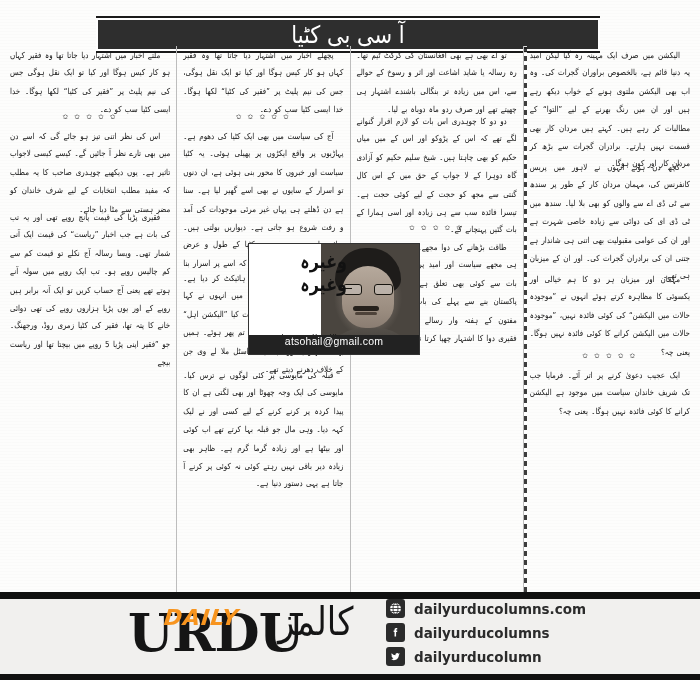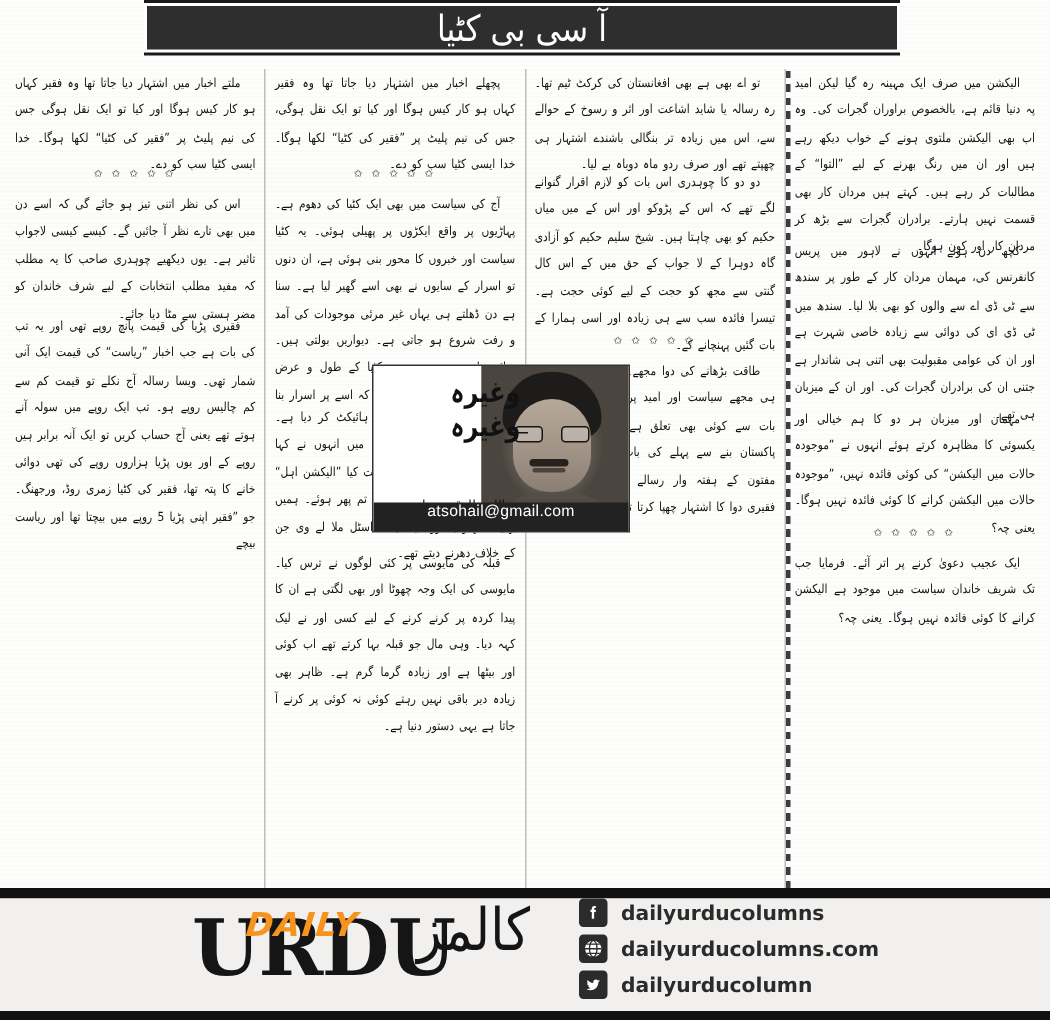--- a/index.html
+++ b/index.html
@@ -14,21 +14,21 @@
   
   .page{
     position:absolute;inset:0;
     background:
       repeating-linear-gradient(0deg, rgba(0,0,0,0.012) 0px, rgba(0,0,0,0.012) 1px, rgba(0,0,0,0) 1px, rgba(0,0,0,0) 3px),
       #fdfdfc;
   }
 
   
   .headline-band{
-    position:absolute;left:96px;top:0;width:504px;height:37px;
+    position:absolute;left:96px;top:16px;width:504px;height:37px;
     background:#ffffff;
     border-top:2px solid #1a1a1a;
     border-bottom:2px solid #1a1a1a;
     box-sizing:border-box;
     padding:2px;
   }
   .headline-inner{
     width:100%;height:100%;
     background:#2e2e2e;
     display:flex;align-items:center;justify-content:center;
@@ -313,44 +313,44 @@
 
   <div class="footer">
 
     <div class="logo">
       <div class="logo-urdu-word">URDU</div>
       <div class="logo-daily">DAILY</div>
       <div class="logo-kalmz">کالمز</div>
     </div>
 
     <div class="socials">
-
-      <div class="soc-row">
-        <div class="soc-ico">
-          <svg width="13" height="13" viewBox="0 0 24 24">
-            <path d="M15.2 8.4h-2.1V7.1c0-.6.4-.8.7-.8h1.4V3.6h-2C11 3.6 10.2 5.2 10.2 6.9v1.5H8.6v2.8h1.6v8.1h2.9v-8.1h2l.1-2.8z" fill="#fff"></path>
-          </svg>
-        </div>
-        <div class="soc-txt">dailyurducolumns</div>
-      </div>
 
       <div class="soc-row">
         <div class="soc-ico">
           <svg width="13" height="13" viewBox="0 0 24 24">
             <circle cx="12" cy="12" r="10" fill="#fff"></circle>
             <ellipse cx="12" cy="12" rx="4.6" ry="10" fill="none" stroke="#2b2b2b" stroke-width="1.6"></ellipse>
             <path d="M2 12h20M4 6.4h16M4 17.6h16" stroke="#2b2b2b" stroke-width="1.6" fill="none"></path>
           </svg>
         </div>
         <div class="soc-txt">dailyurducolumns.com</div>
       </div>
 
       <div class="soc-row">
         <div class="soc-ico">
           <svg width="13" height="13" viewBox="0 0 24 24">
+            <path d="M15.2 8.4h-2.1V7.1c0-.6.4-.8.7-.8h1.4V3.6h-2C11 3.6 10.2 5.2 10.2 6.9v1.5H8.6v2.8h1.6v8.1h2.9v-8.1h2l.1-2.8z" fill="#fff"></path>
+          </svg>
+        </div>
+        <div class="soc-txt">dailyurducolumns</div>
+      </div>
+
+      <div class="soc-row">
+        <div class="soc-ico">
+          <svg width="13" height="13" viewBox="0 0 24 24">
             <path d="M20.5 7.1c-.6.3-1.3.5-2 .6.7-.4 1.2-1.1 1.5-1.9-.7.4-1.4.7-2.2.9-.6-.7-1.5-1.1-2.5-1.1-1.9 0-3.4 1.5-3.4 3.4 0 .3 0 .5.1.8-2.8-.1-5.3-1.5-7-3.6-.3.5-.5 1.1-.5 1.7 0 1.2.6 2.2 1.5 2.8-.6 0-1.1-.2-1.6-.4 0 1.6 1.2 3 2.7 3.3-.3.1-.6.1-.9.1-.2 0-.4 0-.6-.1.4 1.3 1.7 2.3 3.1 2.3-1.2.9-2.6 1.4-4.2 1.4h-.8c1.5 1 3.2 1.5 5.1 1.5 6.1 0 9.5-5.1 9.5-9.5v-.4c.7-.5 1.2-1.1 1.7-1.8z" fill="#fff"></path>
           </svg>
         </div>
         <div class="soc-txt">dailyurducolumn</div>
       </div>
 
     </div>
 
   </div>
 

